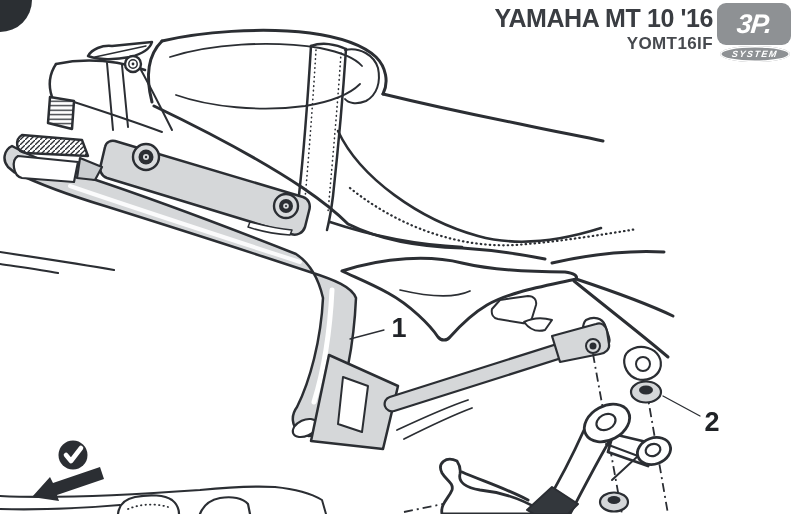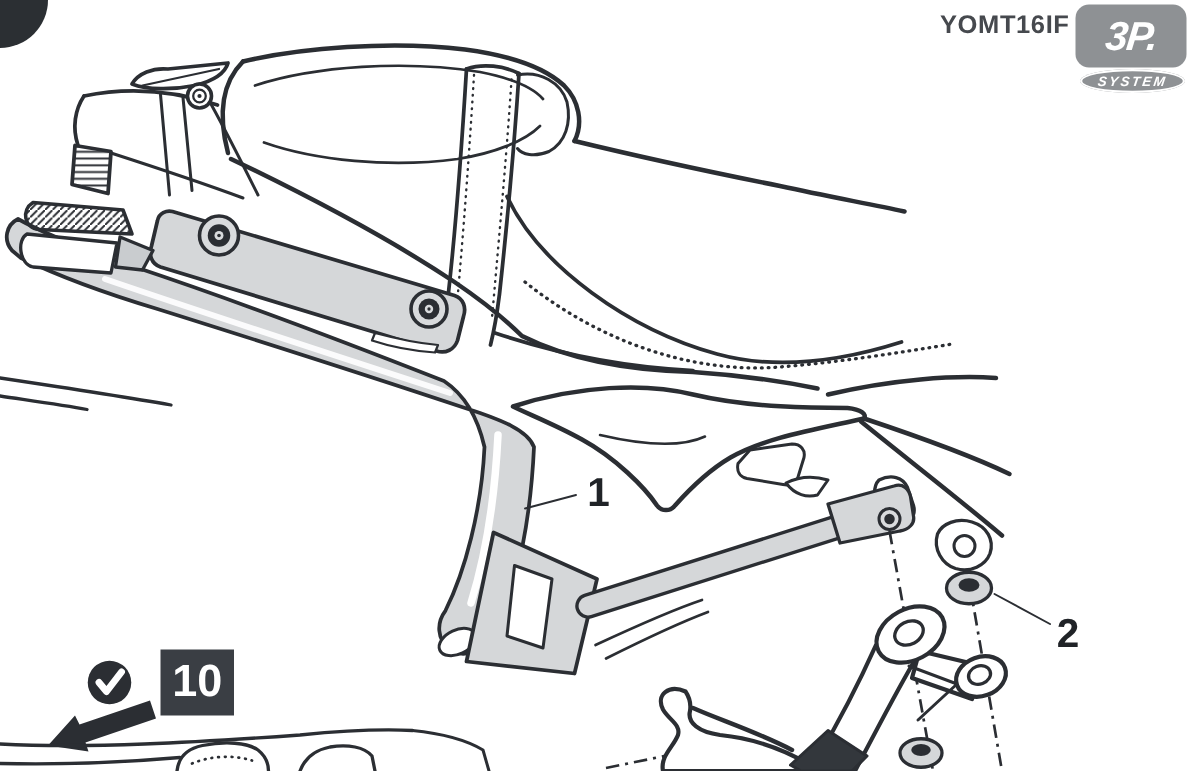--- a/index.html
+++ b/index.html
@@ -219,29 +219,27 @@
       <path class="ln" stroke-width="2.2" d="M118,514 C119,505 125,499 135,497 C150,494 165,495 172,500 C177,504 179,509 179,514"></path>
       <path class="dot" stroke-width="1.8" d="M128,509 C140,504 155,503 168,507"></path>
       <path class="ln" stroke-width="2.2" d="M200,514 C203,506 210,500 220,498 C232,496 243,498 248,504 L250,514"></path>
       <path class="ln" stroke-width="2" d="M275,487 C295,489 312,494 322,500 L326,514"></path>
     </g>
   </svg>
 
   <div class="corner-badge"></div>
 
   <div class="header">
+    <div class="title">YAMAHA MT 10 '16</div>
     <div class="model">YOMT16IF</div>
   </div>
 
   <div class="logo">
     <div class="logo-box">
       <span>3P.</span>
     </div>
     <div class="logo-pill">
       <span>SYSTEM</span>
     </div>
   </div>
 
-  <div class="step-box">
-    <span>10</span>
-  </div>
 
 </div>
 
 </body></html>

